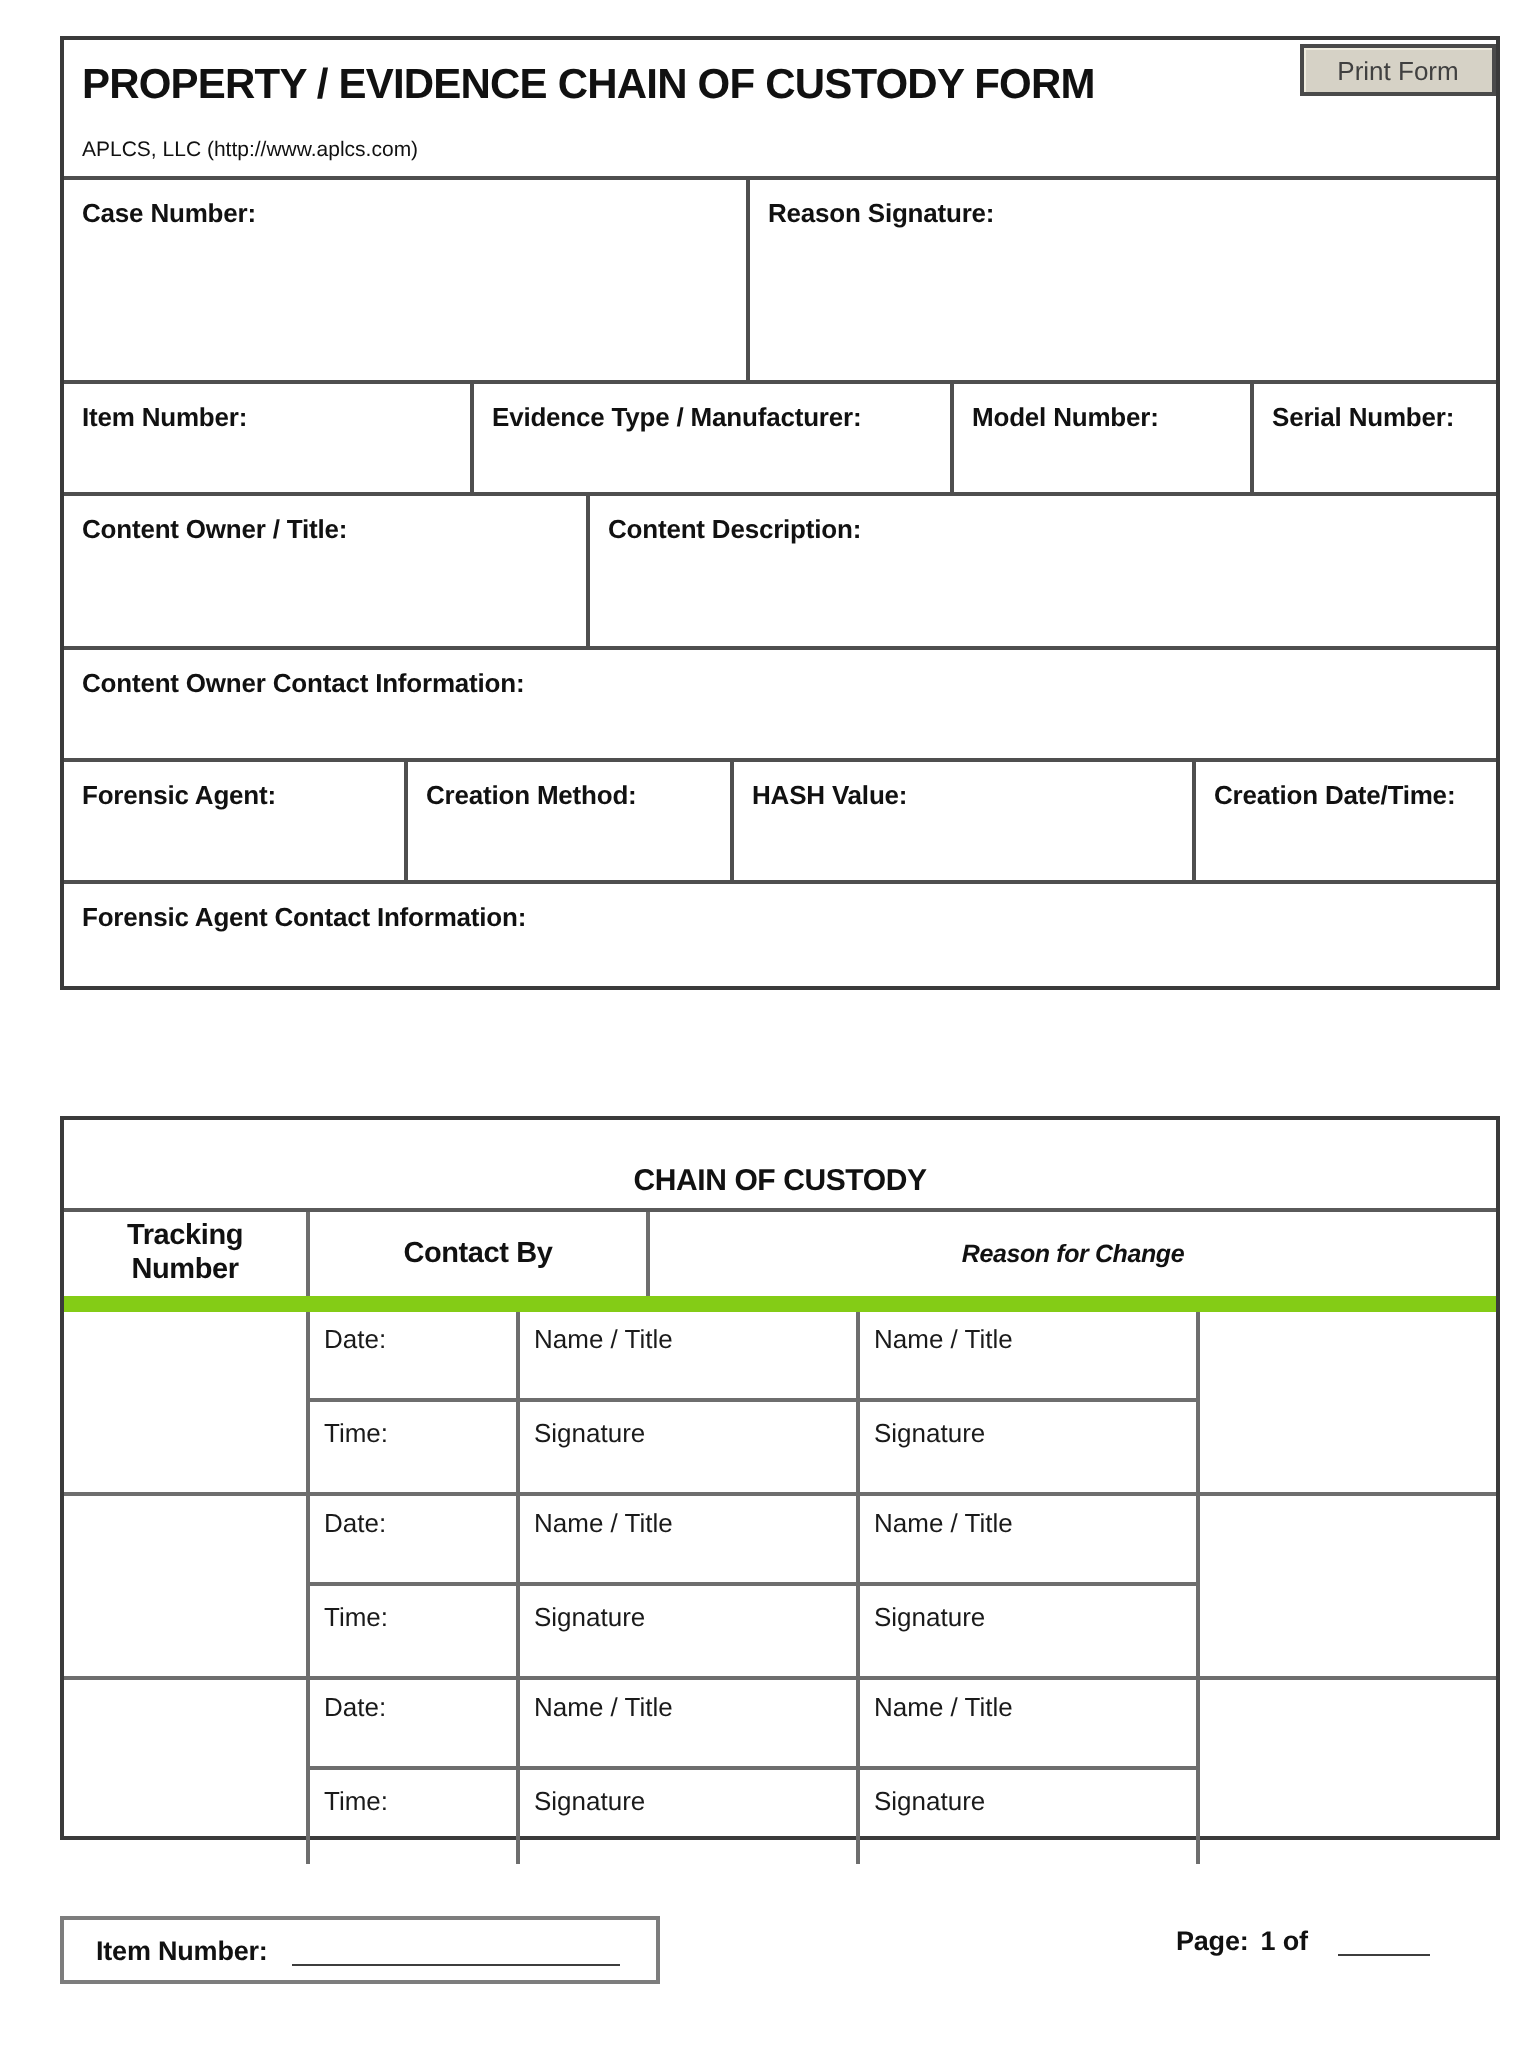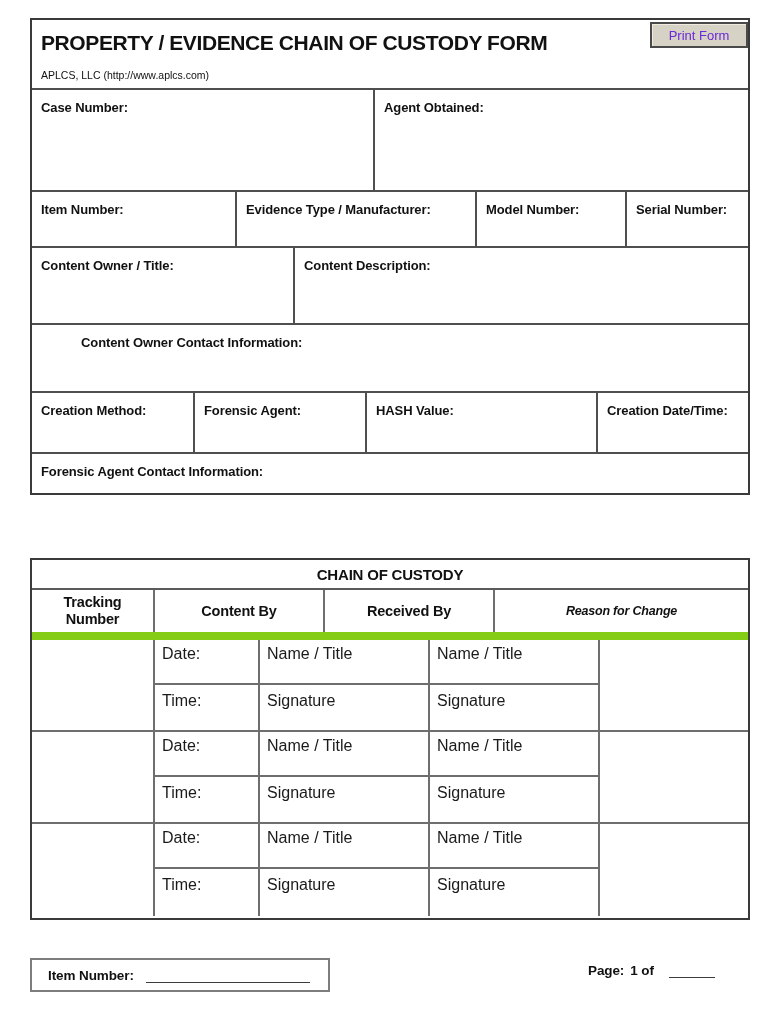--- a/index.html
+++ b/index.html
@@ -29,41 +29,41 @@
   .subtitle { font-size: 10.5px; margin-top: 14px; }
   .print-btn {
     position: absolute;
     top: 2px; right: 0px;
     width: 98px; height: 26px;
     background: #d6d2c6;
     border: 2px solid #4a4a4a;
     box-shadow: inset 1px 1px 0 #efecdf;
     font-family: "Liberation Sans", sans-serif;
     font-size: 13px;
-    color: #6d28d9;
+    color: #404040;
     cursor: pointer;
   }
 
   .r1 { height: 102px; }
   .r1-left { width: 343px; border-right: 2px solid #4f4f4f; display: flex; flex-direction: column; }
   .r1-left .sub1 { height: 48px; border-bottom: 2px solid #4f4f4f; }
   .r1-left .sub2 { height: 52px; }
   .r1-right { flex: 1; }
 
   .r2 { height: 56px; }
   .r2 .c1 { width: 205px; }
   .r2 .c2 { width: 240px; }
   .r2 .c3 { width: 150px; }
   .r2 .c4 { flex: 1; }
 
   .r3 { height: 77px; }
   .r3 .c1 { width: 263px; }
   .r3 .c2 { flex: 1; }
 
-  .r4 { height: 68px; padding-left: 40px; }
+  .r4 { height: 56px; }
   .r4 .c1 { flex: 1; }
 
   .r5 { height: 61px; }
   .r5 .c1 { width: 172px; }
   .r5 .c2 { width: 163px; }
   .r5 .c3 { width: 231px; }
   .r5 .c4 { flex: 1; }
 
   .r6 { height: 49px; }
   .r6 .c1 { flex: 1; }
@@ -74,42 +74,42 @@
   .custody-box {
     position: absolute;
     left: 30px; top: 558px;
     width: 720px; height: 362px;
     border: 2px solid #3a3a3a;
     background: #fff;
   }
   .ct-title-row {
     height: 30px; border-bottom: 2px solid #5a5a5a;
     display: flex; align-items: center; justify-content: center;
-    font-size: 15px; font-weight: bold; letter-spacing: -0.2px;
+    font-size: 15px; font-weight: bold; letter-spacing: -0.2px; margin-top: 16px;
   }
   .ct-head-row { display: flex; height: 50px; border-bottom: 8px solid #84cc16; }
   .ct-head-cell {
     display: flex; align-items: center; justify-content: center;
     text-align: center; font-weight: bold; font-size: 14.5px;
     line-height: 1.15; letter-spacing: -0.2px; padding: 2px 8px;
   }
   .ct-head-cell.small { font-size: 12.5px; }
   .ct-bdr { border-right: 2px solid #6e6e6e; }
   .col-track  { width: 123px; }
   .col-dt     { width: 105px; }
   .col-rel    { width: 170px; }
   .col-rec    { width: 170px; }
   .col-reason { flex: 1; font-style: italic; }
 
   .ct-row { display: flex; height: 92px; border-bottom: 2px solid #6e6e6e; }
   .ct-row:last-child { border-bottom: none; }
   .ct-col { display: flex; flex-direction: column; }
   .ct-sub { height: 45px; border-bottom: 2px solid #6e6e6e; padding: 5px 7px; }
   .ct-sub2 { flex: 1; padding: 7px 7px; }
-  .ct-sublbl { font-size: 16px; font-weight: normal; color: #1a1a1a; white-space: nowrap; }
+  .ct-sublbl { font-size: 13px; font-weight: normal; color: #1a1a1a; white-space: nowrap; }
 
   
   .foot-itembox {
     position: absolute;
     left: 30px; top: 958px;
     width: 300px; height: 34px;
     border: 2px solid #7d7d7d;
     display: flex; align-items: center;
     padding: 0 18px 0 16px;
     background: #fff;
@@ -147,21 +147,21 @@
     <button class="print-btn">Print Form</button>
   </div>
 
   <div class="row r1">
     <div class="r1-left">
       <div class="cell sub2">
         <span class="lbl">Case Number:</span>
       </div>
     </div>
     <div class="cell r1-right">
-      <span class="lbl">Agent Obtained:</span>
+      <span class="lbl">Reason Signature:</span>
     </div>
   </div>
 
   <div class="row r2">
     <div class="cell c1 bdr-r">
       <span class="lbl">Item Number:</span>
     </div>
     <div class="cell c2 bdr-r">
       <span class="lbl">Evidence Type / Manufacturer:</span>
     </div>
@@ -182,25 +182,25 @@
     </div>
   </div>
 
   <div class="row r4">
     <div class="cell c1">
       <span class="lbl">Content Owner Contact Information:</span>
     </div>
   </div>
 
   <div class="row r5">
+    <div class="cell c1 bdr-r">
+      <span class="lbl">Forensic Agent:</span>
+    </div>
     <div class="cell c2 bdr-r">
       <span class="lbl">Creation Method:</span>
-    </div>
-    <div class="cell c1 bdr-r">
-      <span class="lbl">Forensic Agent:</span>
     </div>
     <div class="cell c3 bdr-r">
       <span class="lbl">HASH Value:</span>
     </div>
     <div class="cell c4">
       <span class="lbl">Creation Date/Time:</span>
     </div>
   </div>
 
   <div class="row r6">
@@ -210,22 +210,21 @@
   </div>
 
 </div>
 
 <div class="custody-box">
 
   <div class="ct-title-row">CHAIN OF CUSTODY</div>
 
   <div class="ct-head-row">
     <div class="ct-head-cell col-track ct-bdr">Tracking Number</div>
-    <div class="ct-head-cell col-rel ct-bdr">Content By</div>
-    <div class="ct-head-cell col-rec ct-bdr">Received By</div>
+    <div class="ct-head-cell col-rel ct-bdr">Contact By</div>
     <div class="ct-head-cell col-reason small">Reason for Change</div>
   </div>
 
   <div class="ct-row">
     <div class="ct-col col-track ct-bdr"></div>
     <div class="ct-col col-dt ct-bdr">
       <div class="ct-sub">
         <span class="ct-sublbl">Date:</span>
       </div>
       <div class="ct-sub2">

